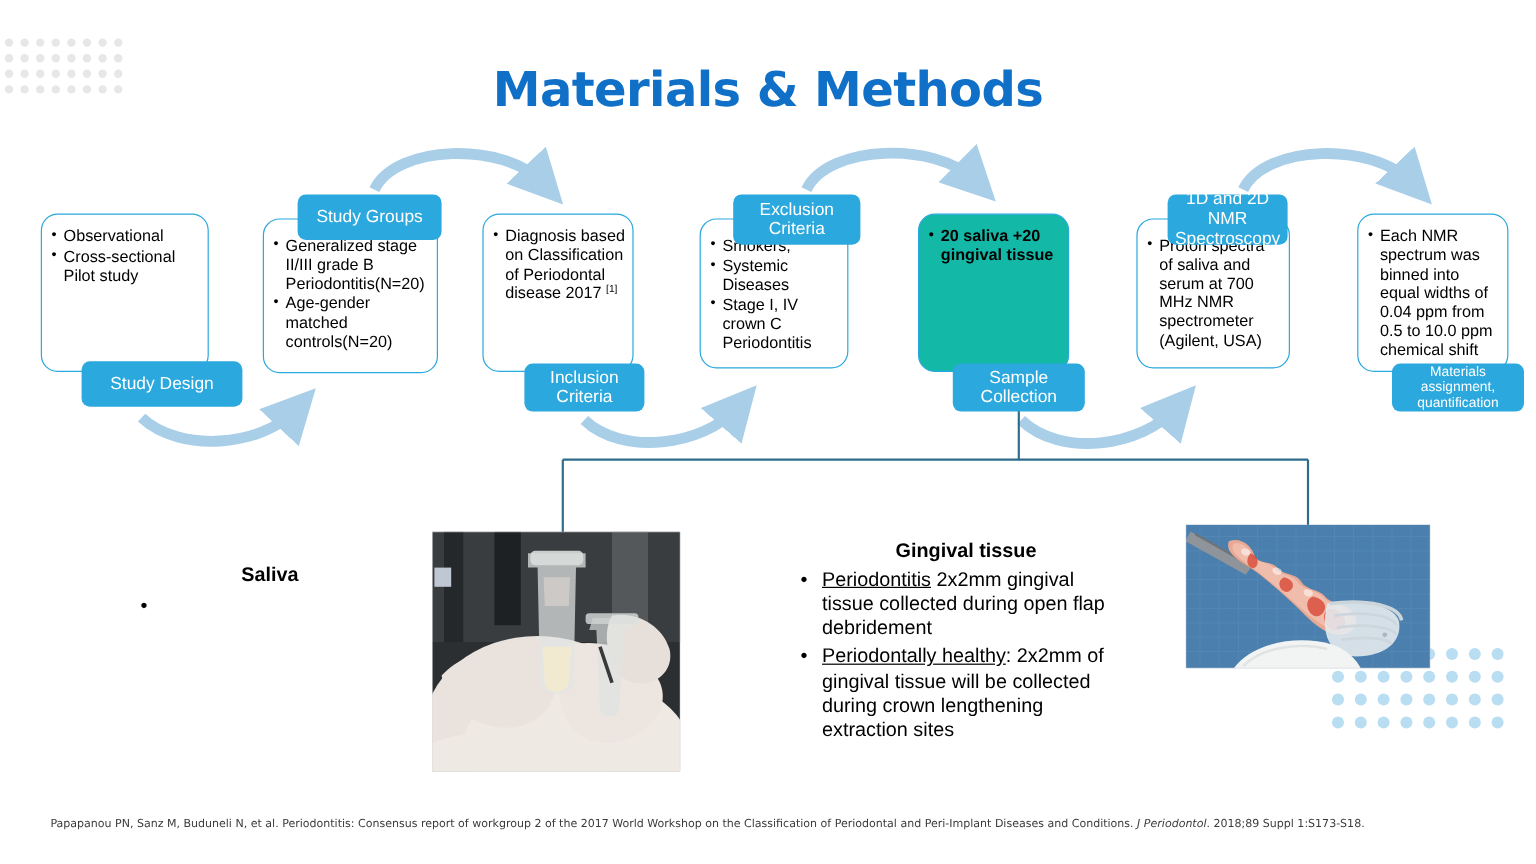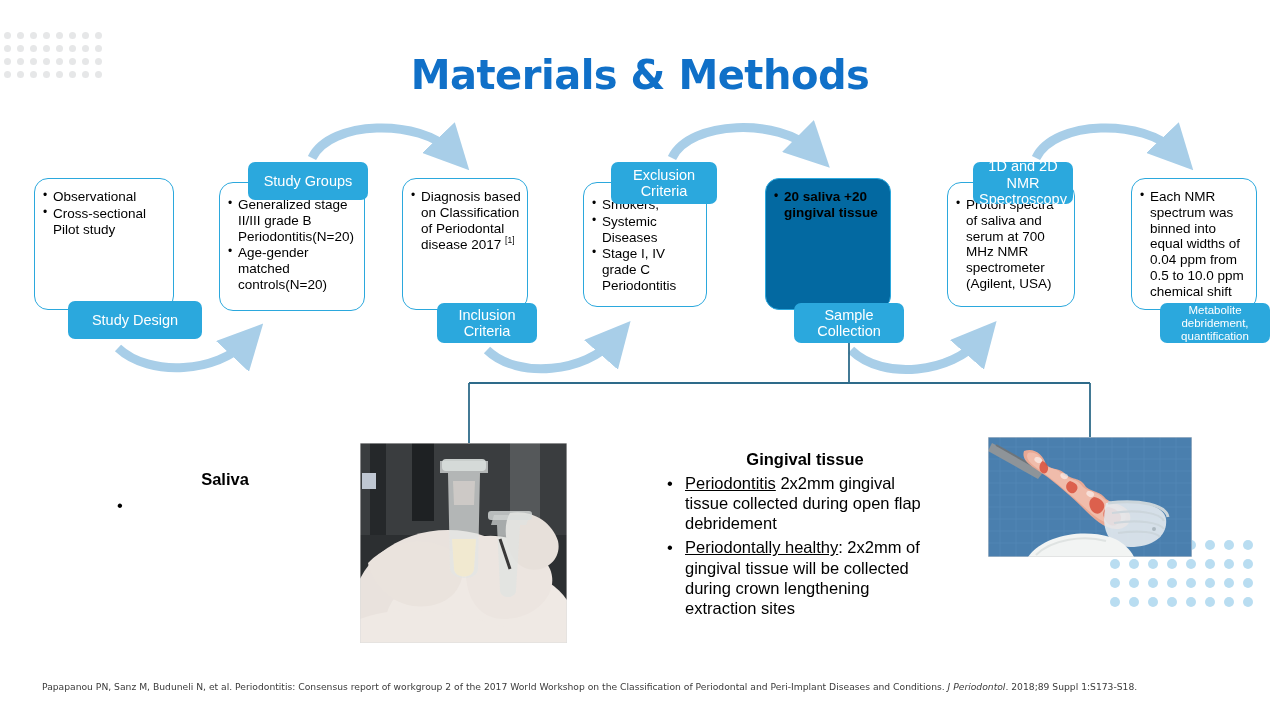--- a/index.html
+++ b/index.html
@@ -30,21 +30,21 @@
 
   
   .card { position: absolute; }
   .card-body {
     position: absolute; left: 0; top: 0;
     border: 1.6px solid #2ba8dd;
     border-radius: 14px;
     background: #ffffff;
     padding: 10px 6px 8px 8px;
   }
-  .card-body.filled { background: #0369a1; }
+  .card-body.filled { background: #14b8a6; }
   .blist { list-style: none; }
   .blist li {
     position: relative;
     padding-left: 10px;
     font-size: 13.5px;
     line-height: 1.17;
     color: #000;
     margin-bottom: 1px;
   }
   .blist li::before {
@@ -214,21 +214,21 @@
       </ul>
     </div>
     <div class="tag" style="left:35px; top:125px; width:100px; height:40px;">Inclusion Criteria</div>
   </div>
 
   <div class="card" style="left:583px; top:182px;">
     <div class="card-body" style="width:124px; height:125px; padding-top:14px;">
       <ul class="blist">
         <li>Smokers,</li>
         <li>Systemic Diseases</li>
-        <li>Stage I, IV grade C Periodontitis</li>
+        <li>Stage I, IV crown C Periodontitis</li>
       </ul>
     </div>
     <div class="tag" style="left:28px; top:-20px; width:106px; height:42px;">Exclusion Criteria</div>
   </div>
 
   <div class="card" style="left:765px; top:178px;">
     <div class="card-body filled" style="width:126px; height:132px;">
       <ul class="blist">
         <li class="bold">20 saliva +20 gingival tissue</li>
       </ul>
@@ -244,21 +244,21 @@
     </div>
     <div class="tag" style="left:26px; top:-20px; width:100px; height:42px;">1D and 2D NMR Spectroscopy</div>
   </div>
 
   <div class="card" style="left:1131px; top:178px;">
     <div class="card-body" style="width:126px; height:132px;">
       <ul class="blist">
         <li>Each NMR spectrum was binned into equal widths of 0.04 ppm from 0.5 to 10.0 ppm chemical shift</li>
       </ul>
     </div>
-    <div class="tag small" style="left:29px; top:125px; width:110px; height:40px;">Metabolite debridement, quantification</div>
+    <div class="tag small" style="left:29px; top:125px; width:110px; height:40px;">Materials assignment, quantification</div>
   </div>
 
   <div class="photo" style="left:360px; top:443px; width:207px; height:200px;">
     <svg width="207" height="200" viewBox="0 0 207 200">
       <rect width="207" height="200" fill="#2c2f31"></rect>
       <rect x="0" y="0" width="207" height="92" fill="#3a3d3f"></rect>
       <rect x="10" y="0" width="16" height="92" fill="#25282a"></rect>
       <rect x="52" y="0" width="22" height="78" fill="#1e2123"></rect>
       <rect x="150" y="0" width="30" height="110" fill="#55585a"></rect>
       <rect x="2" y="30" width="14" height="16" fill="#bfc7d2"></rect>

